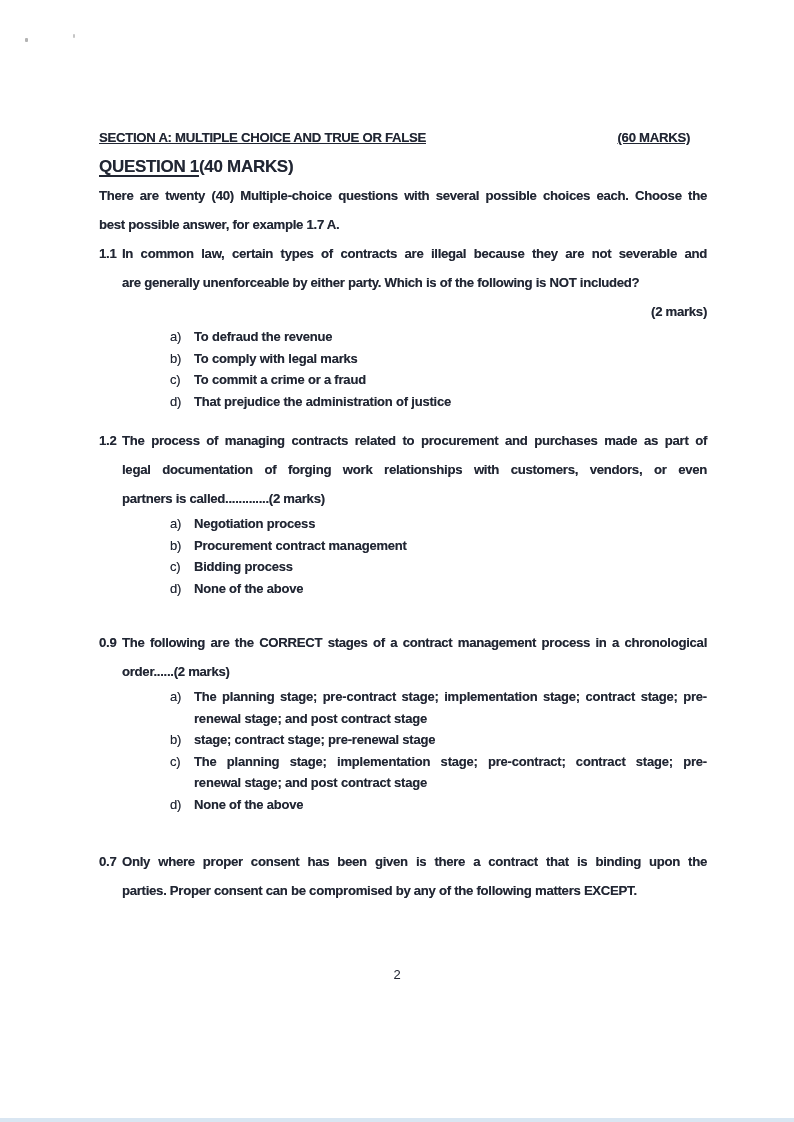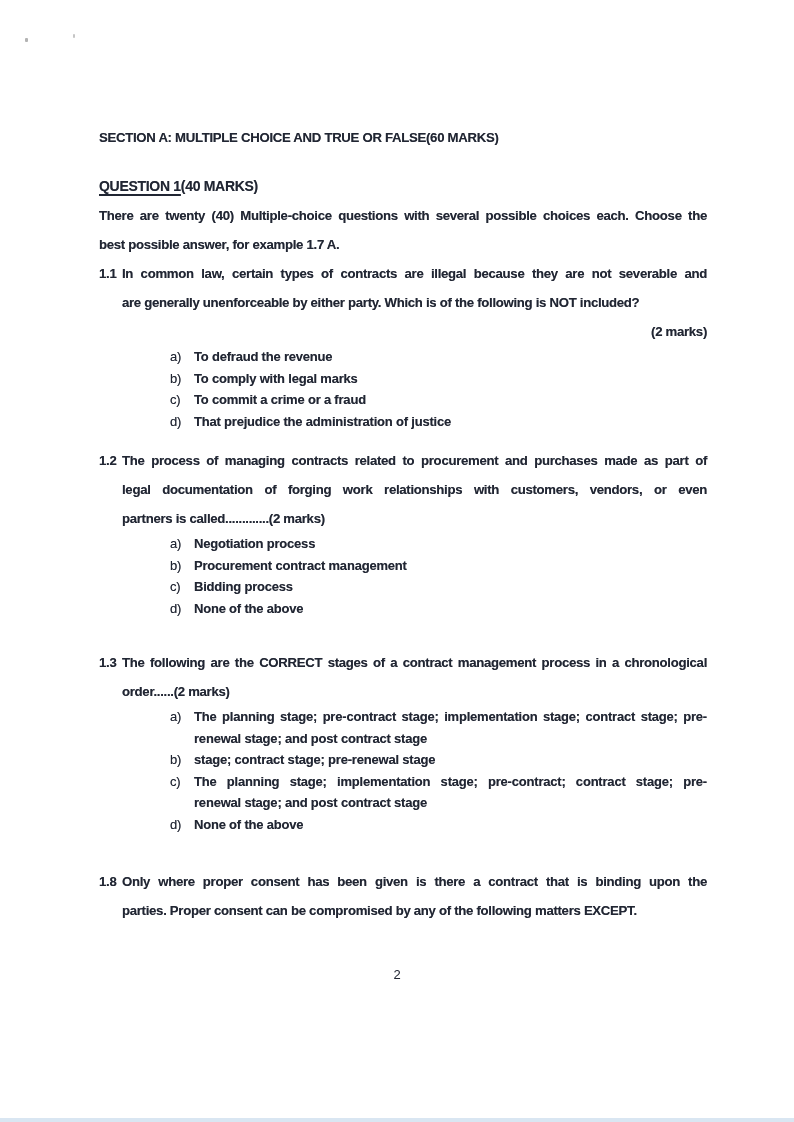--- a/index.html
+++ b/index.html
@@ -24,31 +24,31 @@
     text-shadow: 0 0 0.45px rgba(33, 38, 51, 0.5);
   }
   .b { font-weight: 700; }
   .u {
     text-decoration: underline;
     text-underline-offset: 3px;
     text-decoration-thickness: 1.5px;
   }
   .hrow {
     display: flex;
-    justify-content: flex-start;
+    justify-content: space-between;
     line-height: 29px;
     font-size: 13.2px;
     letter-spacing: -0.3px;
+    text-decoration: underline;
   }
   .hrow .smarks { margin-right: 17px; }
   .hrow2 {
     line-height: 29px;
-    font-size: 14px;
-    letter-spacing: -0.3px;
-    margin-top: 20px;
+    font-size: 17px;
+    letter-spacing: -0.3px;
   }
   .line {
     line-height: 29px;
     font-size: 13.2px;
     letter-spacing: -0.3px;
   }
   .just {
     text-align: justify;
     text-align-last: justify;
   }
@@ -198,21 +198,21 @@
         <div class="opt">
           <span class="olet">d)</span>
           <div class="otext">
               <div class="oline">None of the above</div>
             </div>
         </div>
       </div>
     </div>
 
     <div class="q" id="q3">
-      <span class="qnum b">1.3</span>
+      <span class="qnum b">0.9</span>
       <div class="line b just">The following are the CORRECT stages of a contract management process in a chronological</div>
       <div class="line b mrow">
         <span>order......</span>
         <span>(2 marks)</span>
       </div>
       <div class="opts">
         <div class="opt">
           <span class="olet">a)</span>
           <div class="otext">
             <div class="oline just">The planning stage; pre-contract stage; implementation stage; contract stage; pre-</div>
@@ -235,21 +235,21 @@
         <div class="opt">
           <span class="olet">d)</span>
           <div class="otext">
               <div class="oline">None of the above</div>
             </div>
         </div>
       </div>
     </div>
 
     <div class="q" id="q4">
-      <span class="qnum b">1.8</span>
+      <span class="qnum b">0.7</span>
       <div class="line b just">Only where proper consent has been given is there a contract that is binding upon the</div>
       <div class="line b">parties. Proper consent can be compromised by any of the following matters EXCEPT.</div>
     </div>
 
   </div>
 
   <div class="pagenum">2</div>
   <div class="bottom-line"></div>
 </div>
 

